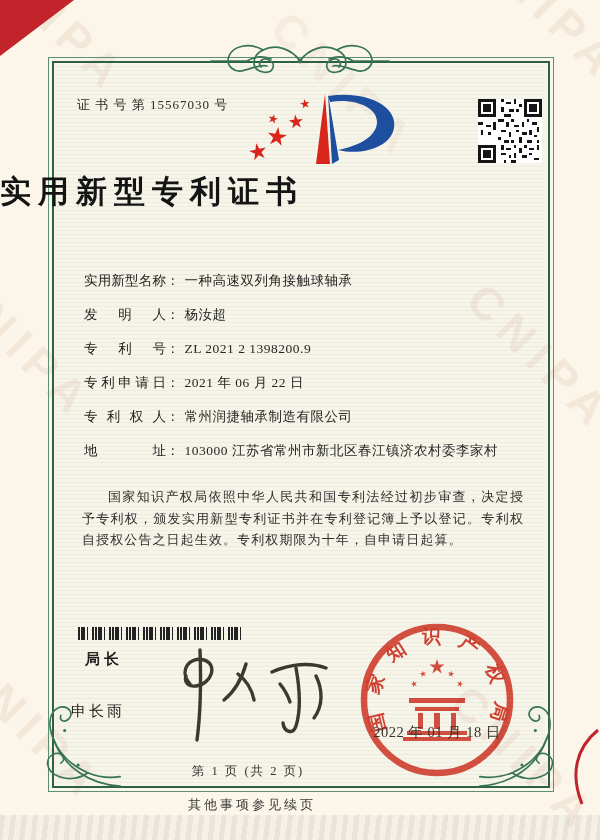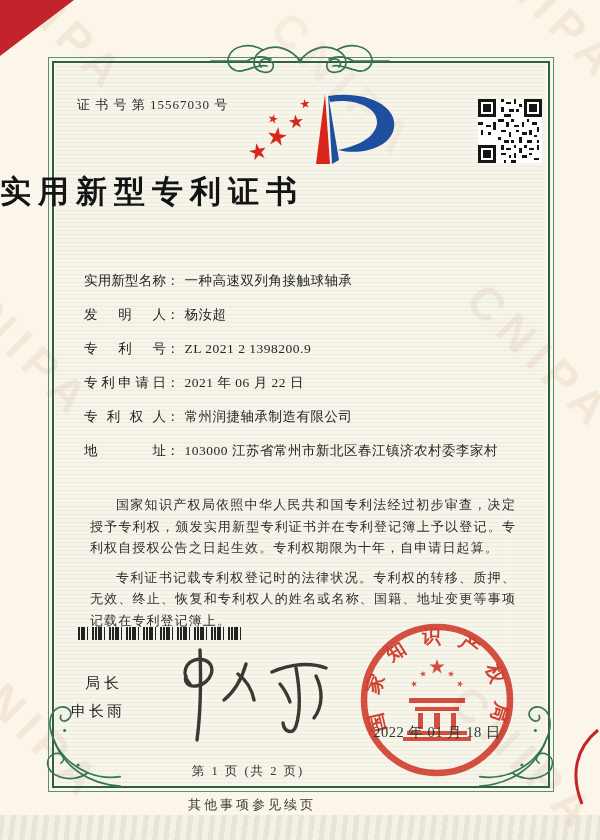--- a/index.html
+++ b/index.html
@@ -38,30 +38,30 @@
     font-size:31px;font-weight:bold;letter-spacing:7px;color:#141414;
   }
   .fields{left:84px;top:246px;width:436px;display:flex;flex-direction:column;gap:13px;
     font-size:13.5px;line-height:21px;color:#252525;margin-top:24px;}
   .frow{white-space:nowrap;}
   .flabel{display:inline-block;width:82px;text-align:justify;text-align-last:justify;vertical-align:top;}
   .fvalue{margin-left:5px;letter-spacing:.5px;}
   .fpair2{margin-left:34px;}
   .paras{left:82px;top:486px;width:442px;font-size:13px;line-height:21.5px;
     letter-spacing:1.1px;text-align:justify;color:#2e2e2e;}
-  .paras p{margin:8px;text-indent:2em;}
+  .paras p{margin:0;text-indent:2em;}
   .barcode{
     left:78px;top:627px;width:164px;height:13px;
     background:repeating-linear-gradient(90deg,
       #222 0 2px, transparent 2px 3px,
       #222 3px 7px, transparent 7px 9px,
       #222 9px 10px, transparent 10px 14px,
       #222 14px 16px, transparent 16px 17px);
   }
-  .sig-title{left:85px;top:674px;font-size:15px;letter-spacing:4px;color:#222;}
+  .sig-title{left:85px;top:650px;font-size:15px;letter-spacing:4px;color:#222;font-weight:bold;}
   .sig-name{left:71px;top:702px;font-size:15px;letter-spacing:3px;color:#222;}
   .seal{left:357px;top:620px;width:160px;height:160px;mix-blend-mode:multiply;opacity:.95;z-index:4;}
   .seal-date{left:363px;top:723px;width:148px;text-align:center;font-size:14.5px;
     color:#33322c;letter-spacing:.5px;z-index:5;}
   .pageinfo{left:0;top:763px;width:496px;text-align:center;font-size:12.5px;letter-spacing:2px;color:#333;z-index:3;}
   .contnote{left:0;top:796px;width:504px;text-align:center;font-size:13px;letter-spacing:3px;color:#3a3a3a;}
   .graywave{
     left:0;top:815px;width:600px;height:25px;opacity:.55;
     background:repeating-linear-gradient(97deg,#d9d5cb 0 5px,#efece4 5px 11px);
   }
@@ -224,21 +224,20 @@
     <div class="frow">
       <span class="flabel">专利权人</span><span>：</span><span class="fvalue">常州润捷轴承制造有限公司</span>
     </div>
     <div class="frow">
       <span class="flabel">地址</span><span>：</span><span class="fvalue">103000 江苏省常州市新北区春江镇济农村委李家村</span>
     </div>
   </div>
 
   <div class="abs content paras">
     <p>国家知识产权局依照中华人民共和国专利法经过初步审查，决定授予专利权，颁发实用新型专利证书并在专利登记簿上予以登记。专利权自授权公告之日起生效。专利权期限为十年，自申请日起算。</p>
-    <p>专利证书记载专利权登记时的法律状况。专利权的转移、质押、无效、终止、恢复和专利权人的姓名或名称、国籍、地址变更等事项记载在专利登记簿上。</p>
   </div>
 
   <div class="abs content barcode"></div>
 
   <div class="abs content sig-title">局长</div>
   <div class="abs content sig-name">申长雨</div>
 
   <svg class="abs content" style="left:160px;top:648px" width="180" height="95" viewBox="0 0 180 95">
     <g stroke="#26261f" stroke-width="3.4" fill="none" stroke-linecap="round" stroke-linejoin="round" opacity=".9">
       <path d="M30,36 C18,22 30,8 44,12 C58,16 52,36 36,38 C28,39 24,34 26,28"></path>

